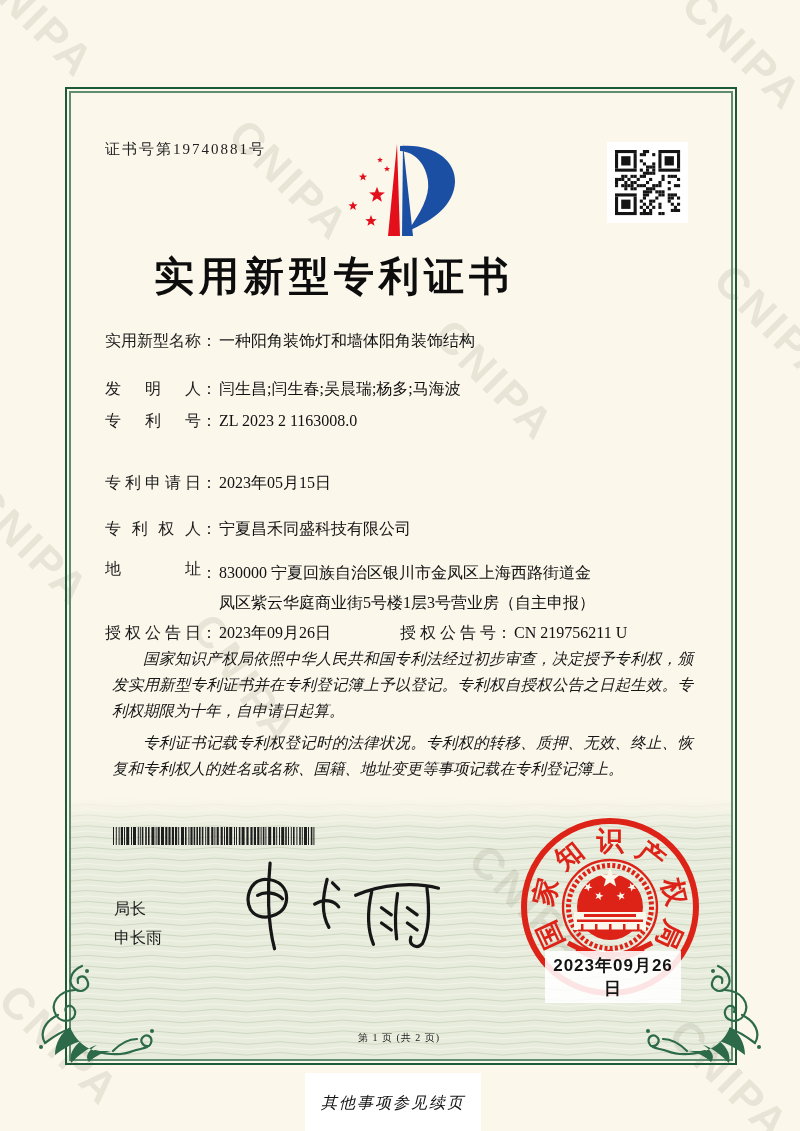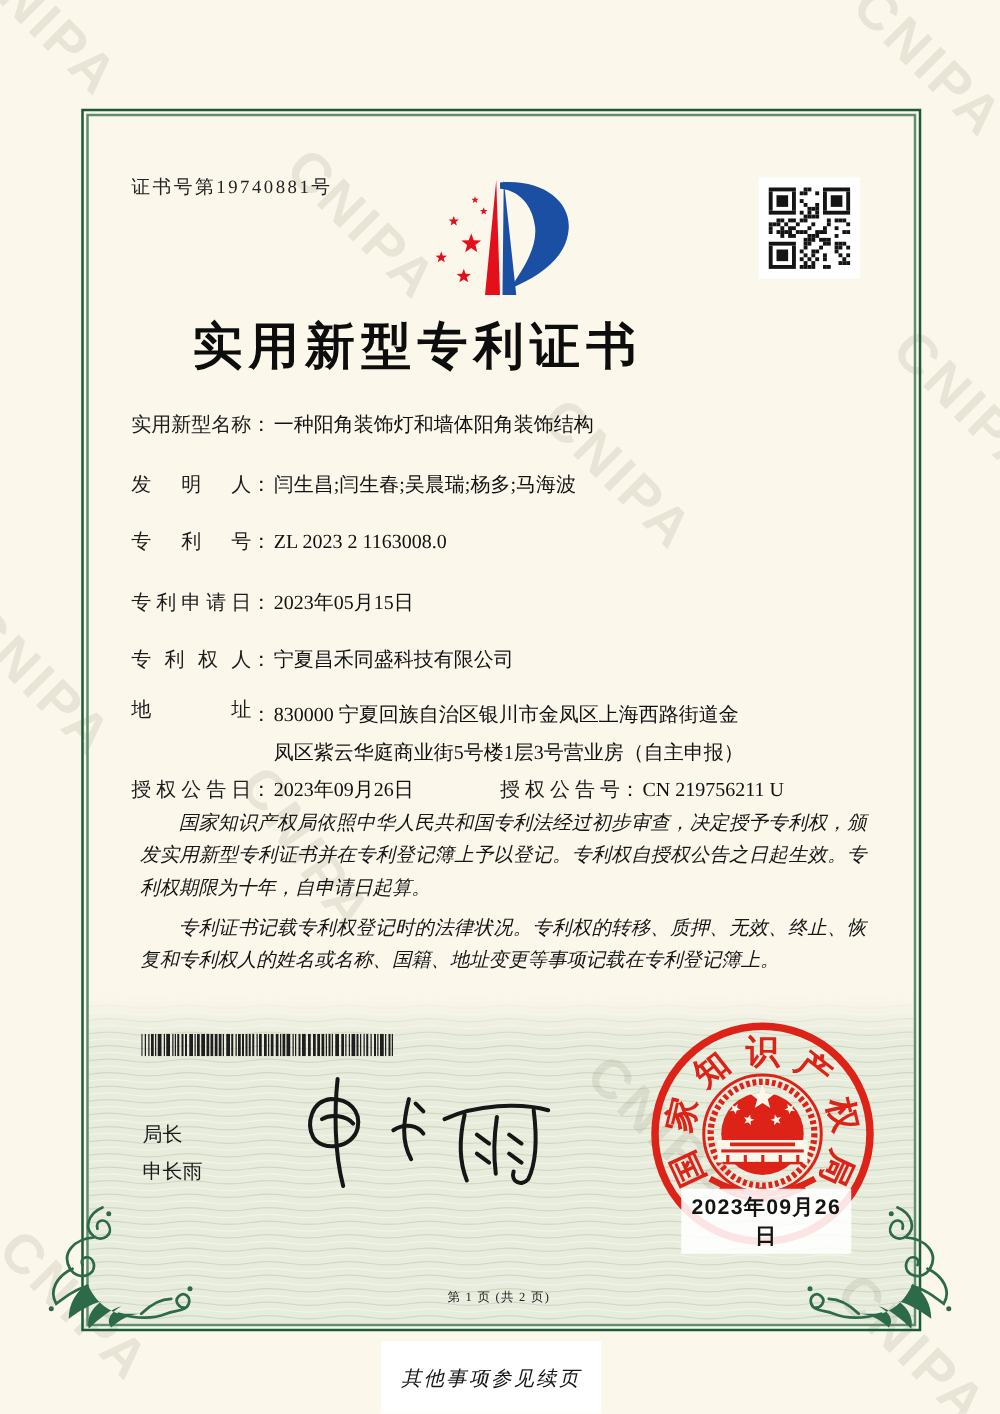--- a/index.html
+++ b/index.html
@@ -302,21 +302,21 @@
 
 <div class="title">实用新型专利证书</div>
 
 <div class="fields">
   <div class="frow" style="top:0">
     <span class="flabel">实用新型名称</span><span class="colon">：</span><span class="fvalue">一种阳角装饰灯和墙体阳角装饰结构</span>
   </div>
   <div class="frow" style="top:48px">
     <span class="flabel">发明人</span><span class="colon">：</span><span class="fvalue">闫生昌;闫生春;吴晨瑞;杨多;马海波</span>
   </div>
-  <div class="frow" style="top:93px">
+  <div class="frow" style="top:80px">
     <span class="flabel">专利号</span><span class="colon">：</span><span class="fvalue">ZL 2023 2 1163008.0</span>
   </div>
   <div class="frow" style="top:142px">
     <span class="flabel">专利申请日</span><span class="colon">：</span><span class="fvalue">2023年05月15日</span>
   </div>
   <div class="frow" style="top:188px">
     <span class="flabel">专利权人</span><span class="colon">：</span><span class="fvalue">宁夏昌禾同盛科技有限公司</span>
   </div>
   <div class="frow" style="top:228px">
     <span class="flabel">地址</span><span class="colon" style="line-height:30px">：</span><span class="fvalue addr-lines"><span>830000 宁夏回族自治区银川市金凤区上海西路街道金</span><span>凤区紫云华庭商业街5号楼1层3号营业房（自主申报）</span></span>

